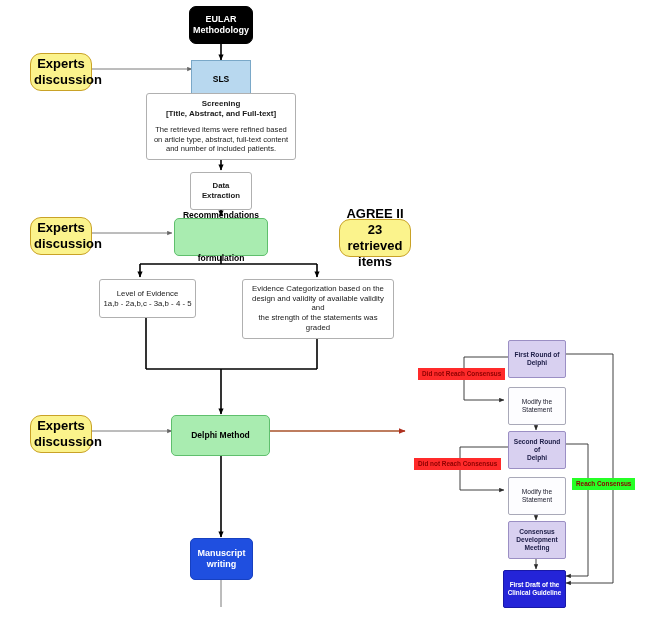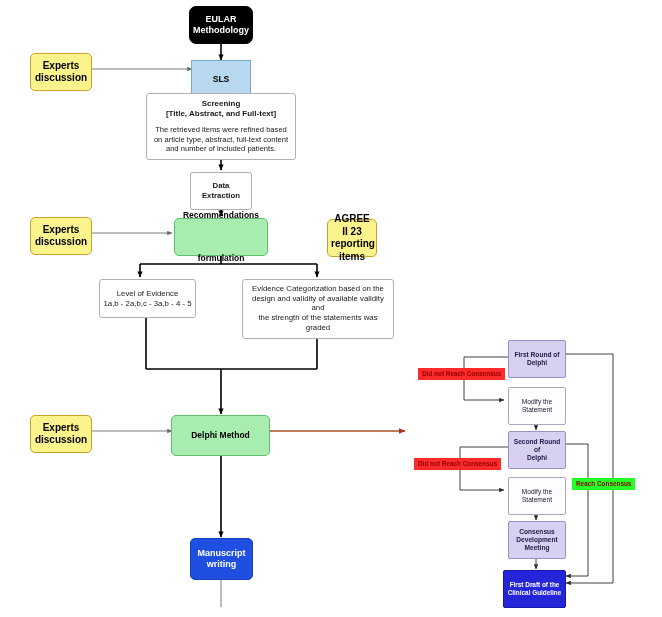--- a/index.html
+++ b/index.html
@@ -51,23 +51,23 @@
   .n-blue-light {
     background: #b8d8ef;
     border: 1px solid #7aa8c8;
     border-radius: 0;
     font-weight: bold;
     font-size: 8.5px;
   }
   .n-yellow {
     background: #fbf38c;
     border: 1px solid #c9a227;
-    border-radius: 5px;
-    font-weight: bold;
-    font-size: 10px;
+    border-radius: 11px;
+    font-weight: bold;
+    font-size: 13px;
   }
   .n-green {
     background: #a9ecb0;
     border: 1px solid #5fbf6d;
     border-radius: 5px;
     font-weight: bold;
     font-size: 8.5px;
     gap: 32px;
   }
   .n-plain {
@@ -255,23 +255,23 @@
   <div class="node n-yellow" style="left:30px; top:217px; width:62px; height:32px;">
     <span class="ln">Experts</span>
     <span class="ln">discussion</span>
   </div>
 
   <div class="node n-green" style="left:174px; top:218px; width:94px; height:32px;">
     <span class="ln">Recommendations</span>
     <span class="ln">formulation</span>
   </div>
 
-  <div class="node n-yellow" style="left:327px; top:219px; width:50px; height:30px;">
+  <div class="node n-yellow" style="left:339px; top:219px; width:72px; height:30px;">
     <span class="ln">AGREE II 23</span>
-    <span class="ln">reporting items</span>
+    <span class="ln">retrieved items</span>
   </div>
 
   <div class="node n-plain" style="left:99px; top:279px; width:97px; height:39px;">
     <span class="ln">Level of Evidence</span>
     <span class="ln">1a,b - 2a,b,c - 3a,b - 4 - 5</span>
   </div>
 
   <div class="node n-plain" style="left:242px; top:279px; width:152px; height:60px; padding:4px 4px;">
     <span class="ln">Evidence Categorization based on the</span>
     <span class="ln">design and validity of available validity and</span>

